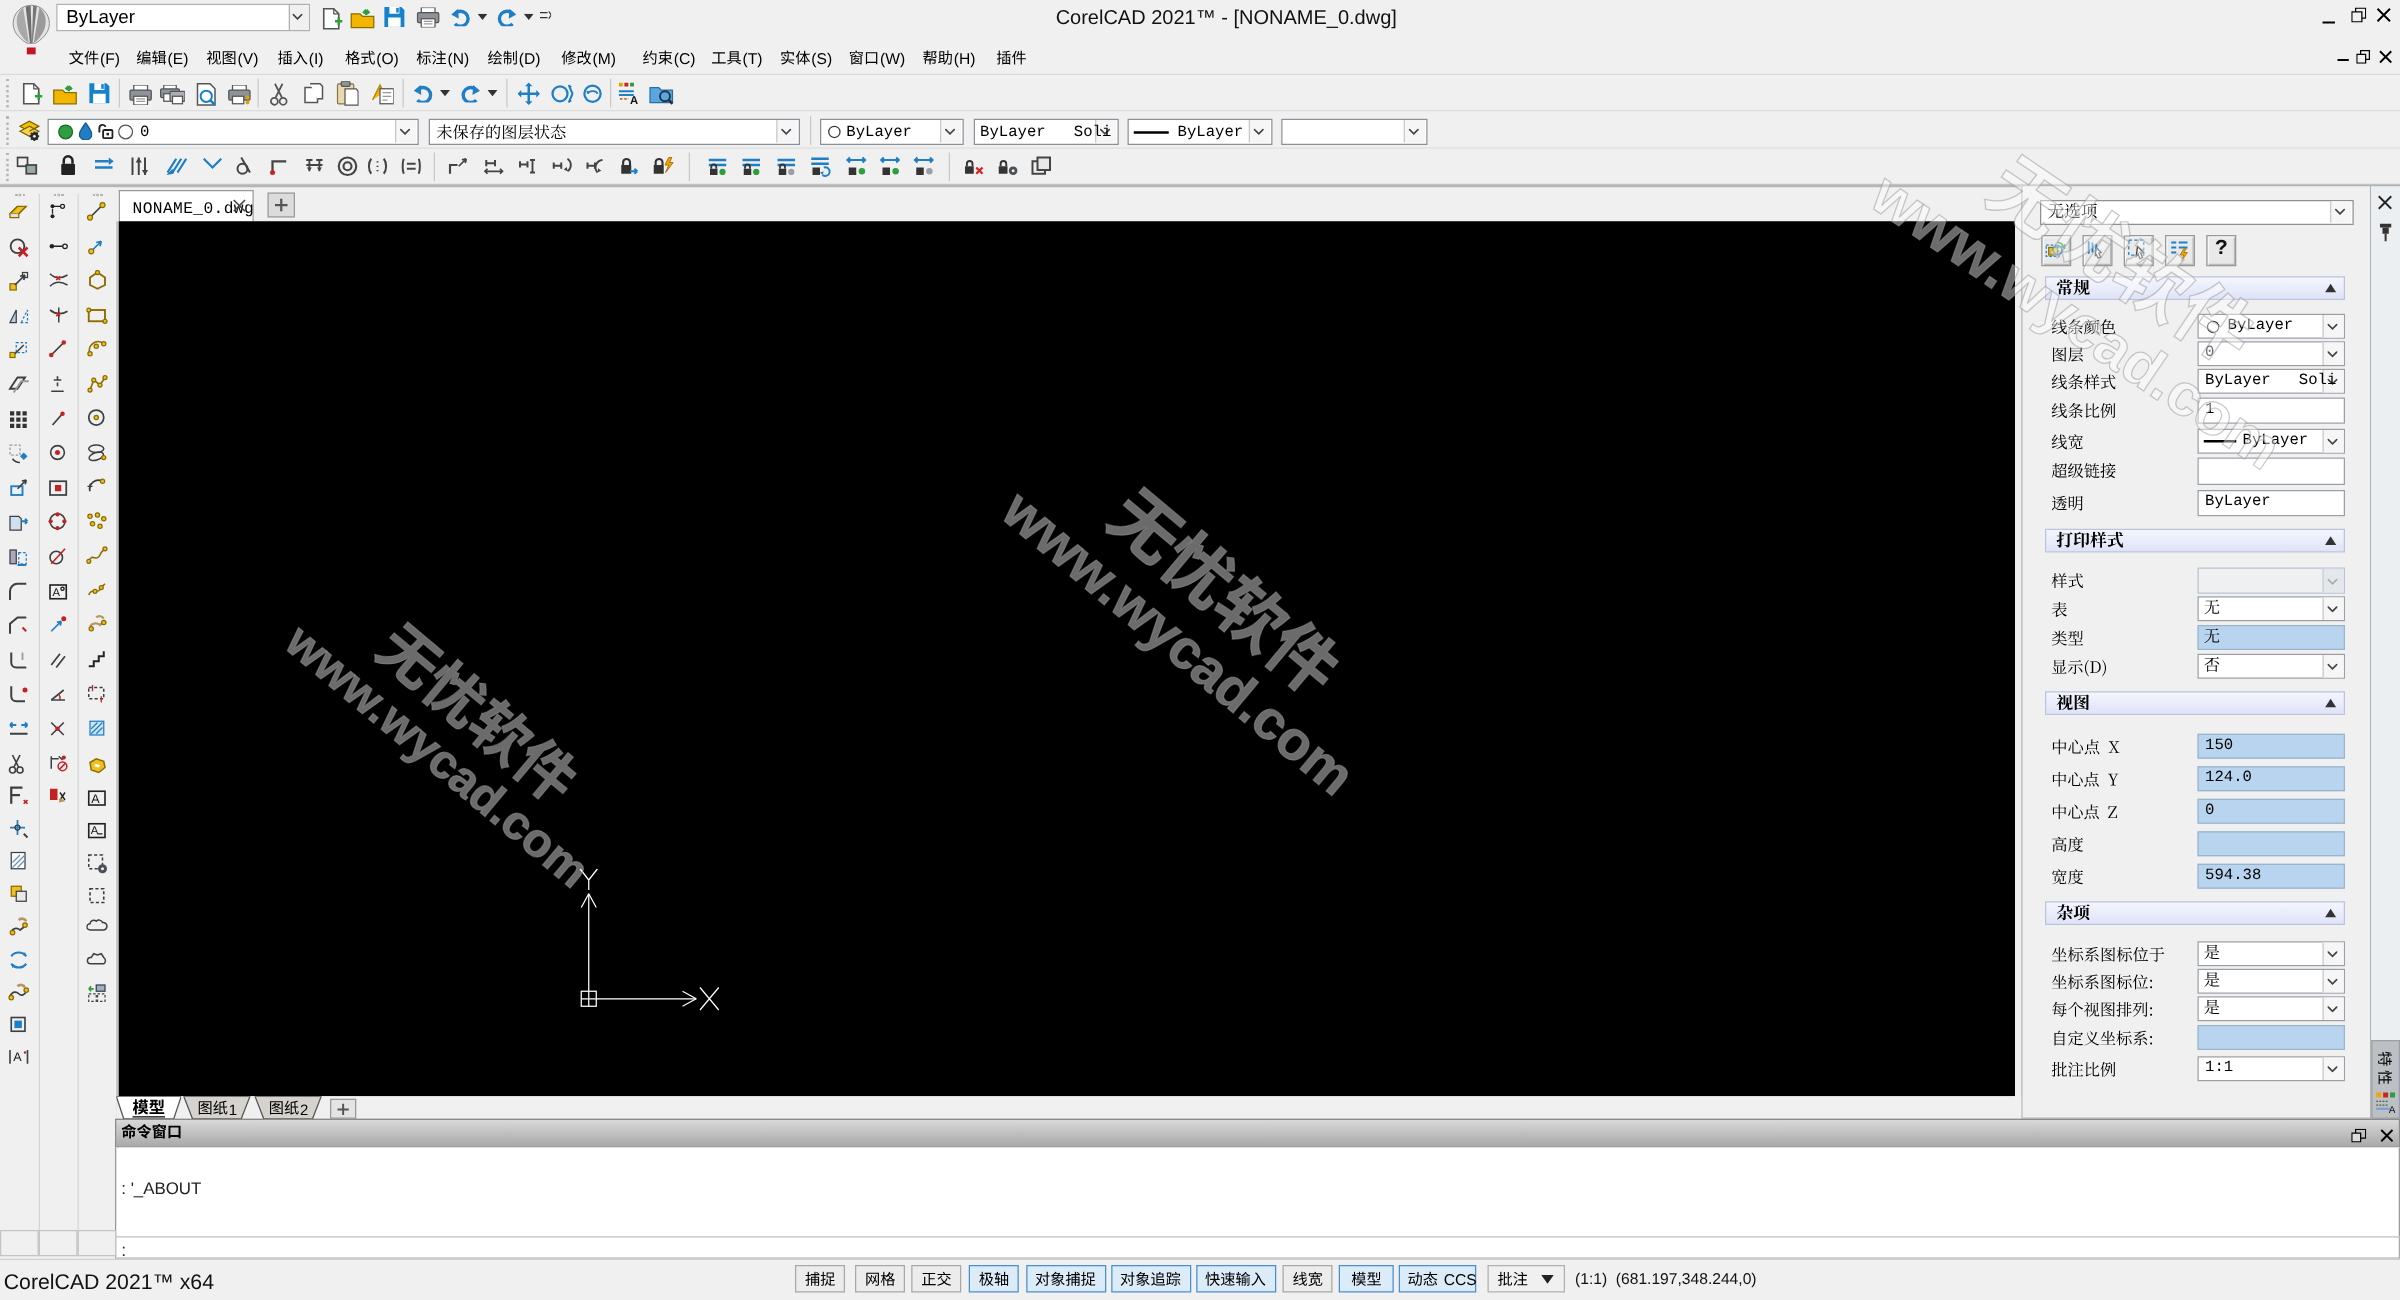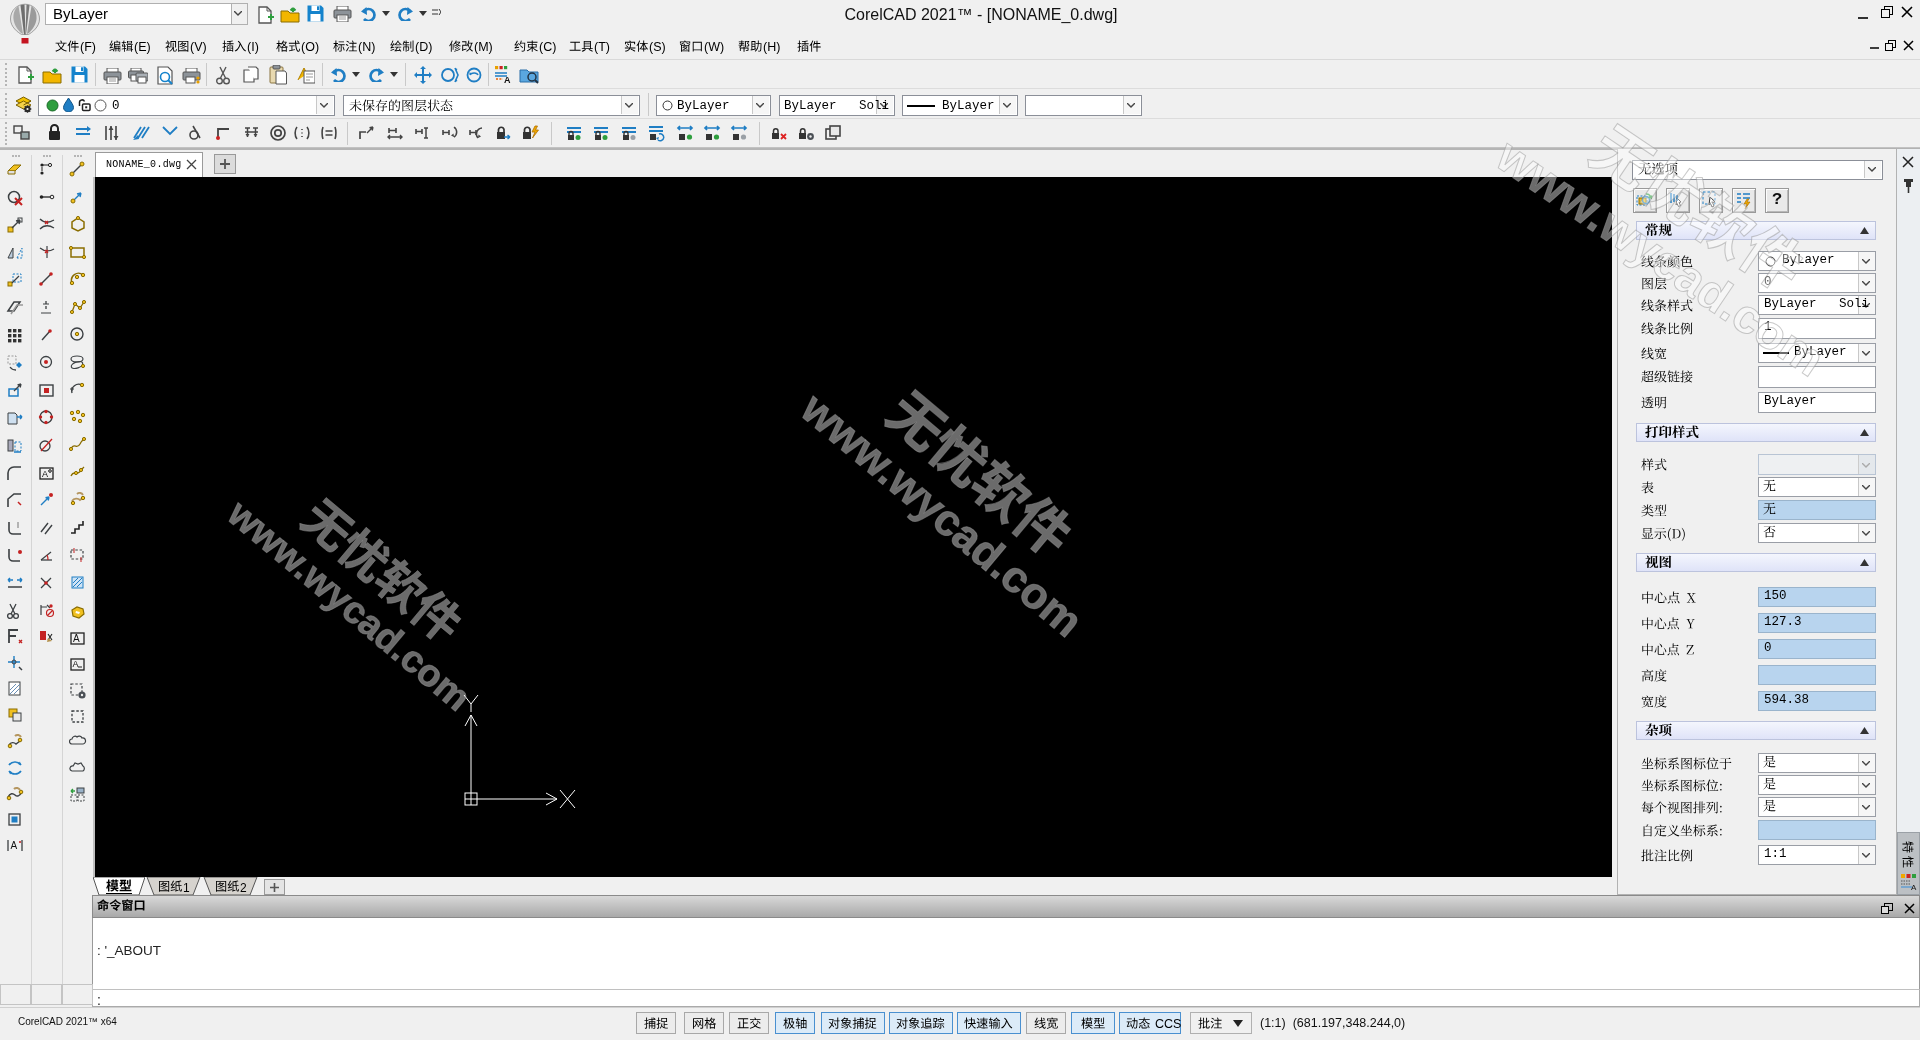--- a/index.html
+++ b/index.html
@@ -503,21 +503,21 @@
     <circle cx="13.5" cy="12.5" r="3.4" fill="#4a4f55"></circle>
     <circle cx="13.5" cy="12.5" r="1.2" fill="#eee"></circle>
   </svg>
 <svg style="position:absolute;left:824px;top:124px;" width="18" height="18" viewBox="0 0 18 18">
     <rect x="2" y="5" width="10" height="10" fill="none" stroke="#444" stroke-width="1.6"></rect>
     <rect x="6" y="2" width="10" height="10" fill="#e8e8e8" stroke="#444" stroke-width="1.6"></rect>
   </svg>
 <div style="position:absolute;left:0px;top:148px;width:1920px;height:2px;background:#b5b5b5;"></div>
 <div style="position:absolute;left:0px;top:150px;width:1617px;height:27px;background:#f0f0f0;"></div>
 <div style="position:absolute;left:95px;top:152px;width:108px;height:25px;background:#fff;border:1px solid #9a9a9a;border-bottom:none;"></div>
-<div class="lab ser" style="position:absolute;left:106px;top:159px;font-size:10px;letter-spacing:0.3px;">NONAME_0.dwg</div>
+<div class="lab ser" style="position:absolute;left:106px;top:159px;font-size:13px;letter-spacing:0.3px;">NONAME_0.dwg</div>
 <svg style="position:absolute;left:186px;top:159px;" width="11" height="11" viewBox="0 0 11 11">
     <path d="M1 1L10 10M10 1L1 10" stroke="#444" stroke-width="1.3"></path>
   </svg>
 <div style="position:absolute;left:214px;top:154px;width:22px;height:20px;background:#dcdcdc;border:1px solid #9a9a9a;"></div>
 <svg style="position:absolute;left:219px;top:158px;" width="12" height="12" viewBox="0 0 12 12">
     <path d="M6 1V11M1 6H11" stroke="#555" stroke-width="1.8"></path>
   </svg>
 <div style="position:absolute;left:0px;top:150px;width:93px;height:857px;background:#f0f0f0;"></div>
 <div style="position:absolute;left:31px;top:155px;width:1px;height:850px;background:#d5d5d5;"></div>
 <div style="position:absolute;left:62px;top:155px;width:1px;height:850px;background:#d5d5d5;"></div>
@@ -1085,21 +1085,21 @@
 <div class="lab ser" style="position:absolute;left:1764px;top:589px;height:16px;font-size:12.5px;">150</div>
 <svg class="k" style="left:1641px;top:617px;width:54px;height:15px;" viewBox="0 0 1047 287.5" preserveAspectRatio="xMinYMin meet">
     <g fill="#000" transform="translate(0,220.0)">
       <use href="#q69" x="0"></use>
       <use href="#q70" x="250"></use>
       <use href="#q71" x="500"></use>
       <use href="#q73" x="875"></use>
     </g>
   </svg>
 <div style="position:absolute;left:1758px;top:613px;width:118px;height:20px;background:#b8d4ee;border:1px solid #9ab4cc;"></div>
-<div class="lab ser" style="position:absolute;left:1764px;top:615px;height:16px;font-size:12.5px;">127.3</div>
+<div class="lab ser" style="position:absolute;left:1764px;top:615px;height:16px;font-size:12.5px;">124.0</div>
 <svg class="k" style="left:1641px;top:643px;width:53px;height:15px;" viewBox="0 0 1026 287.5" preserveAspectRatio="xMinYMin meet">
     <g fill="#000" transform="translate(0,220.0)">
       <use href="#q69" x="0"></use>
       <use href="#q70" x="250"></use>
       <use href="#q71" x="500"></use>
       <use href="#q74" x="875"></use>
     </g>
   </svg>
 <div style="position:absolute;left:1758px;top:639px;width:118px;height:20px;background:#b8d4ee;border:1px solid #9ab4cc;"></div>
 <div class="lab ser" style="position:absolute;left:1764px;top:641px;height:16px;font-size:12.5px;">0</div>
@@ -1295,21 +1295,21 @@
     <rect x="0.5" y="3.5" width="7" height="7" fill="#dcdcdc" stroke="#000"></rect>
   </svg>
 <svg style="position:absolute;left:1904px;top:903px;" width="11" height="11" viewBox="0 0 11 11">
     <path d="M1 1L10 10M10 1L1 10" stroke="#000" stroke-width="1.5"></path>
   </svg>
 <div style="position:absolute;left:92px;top:918px;width:1828px;height:71px;background:#fff;border-left:1px solid #999;border-right:1px solid #999;"></div>
 <div class="lab" style="position:absolute;left:97px;top:943px;font-size:13.5px;color:#222;">: '_ABOUT</div>
 <div style="position:absolute;left:92px;top:989px;width:1828px;height:18px;background:#fff;border:1px solid #aaa;border-top:1px solid #c0c0c0;"></div>
 <div class="lab" style="position:absolute;left:97px;top:992px;font-size:14px;color:#222;">:</div>
 <div style="position:absolute;left:0px;top:1007px;width:1920px;height:33px;background:#f0f0f0;border-top:1px solid #d0d0d0;"></div>
-<div class="lab" style="position:absolute;left:18px;top:1016px;font-size:10px;color:#111;">CorelCAD 2021™ x64</div>
+<div class="lab" style="position:absolute;left:3px;top:1016px;font-size:17px;color:#111;">CorelCAD 2021™ x64</div>
 <div style="position:absolute;left:636px;top:1012px;width:40px;height:22px;background:#ececec;border:1px solid #a8a8a8;"></div>
 <svg class="k" style="left:643.5px;top:1016.5px;width:25px;height:14px;" viewBox="0 0 500 287.5" preserveAspectRatio="xMinYMin meet">
     <g fill="#000" transform="translate(0,220.0)">
       <use href="#q105" x="0"></use>
       <use href="#q106" x="250"></use>
     </g>
   </svg>
 <div style="position:absolute;left:684px;top:1012px;width:40px;height:22px;background:#ececec;border:1px solid #a8a8a8;"></div>
 <svg class="k" style="left:691.5px;top:1016.5px;width:25px;height:14px;" viewBox="0 0 500 287.5" preserveAspectRatio="xMinYMin meet">
     <g fill="#000" transform="translate(0,220.0)">

